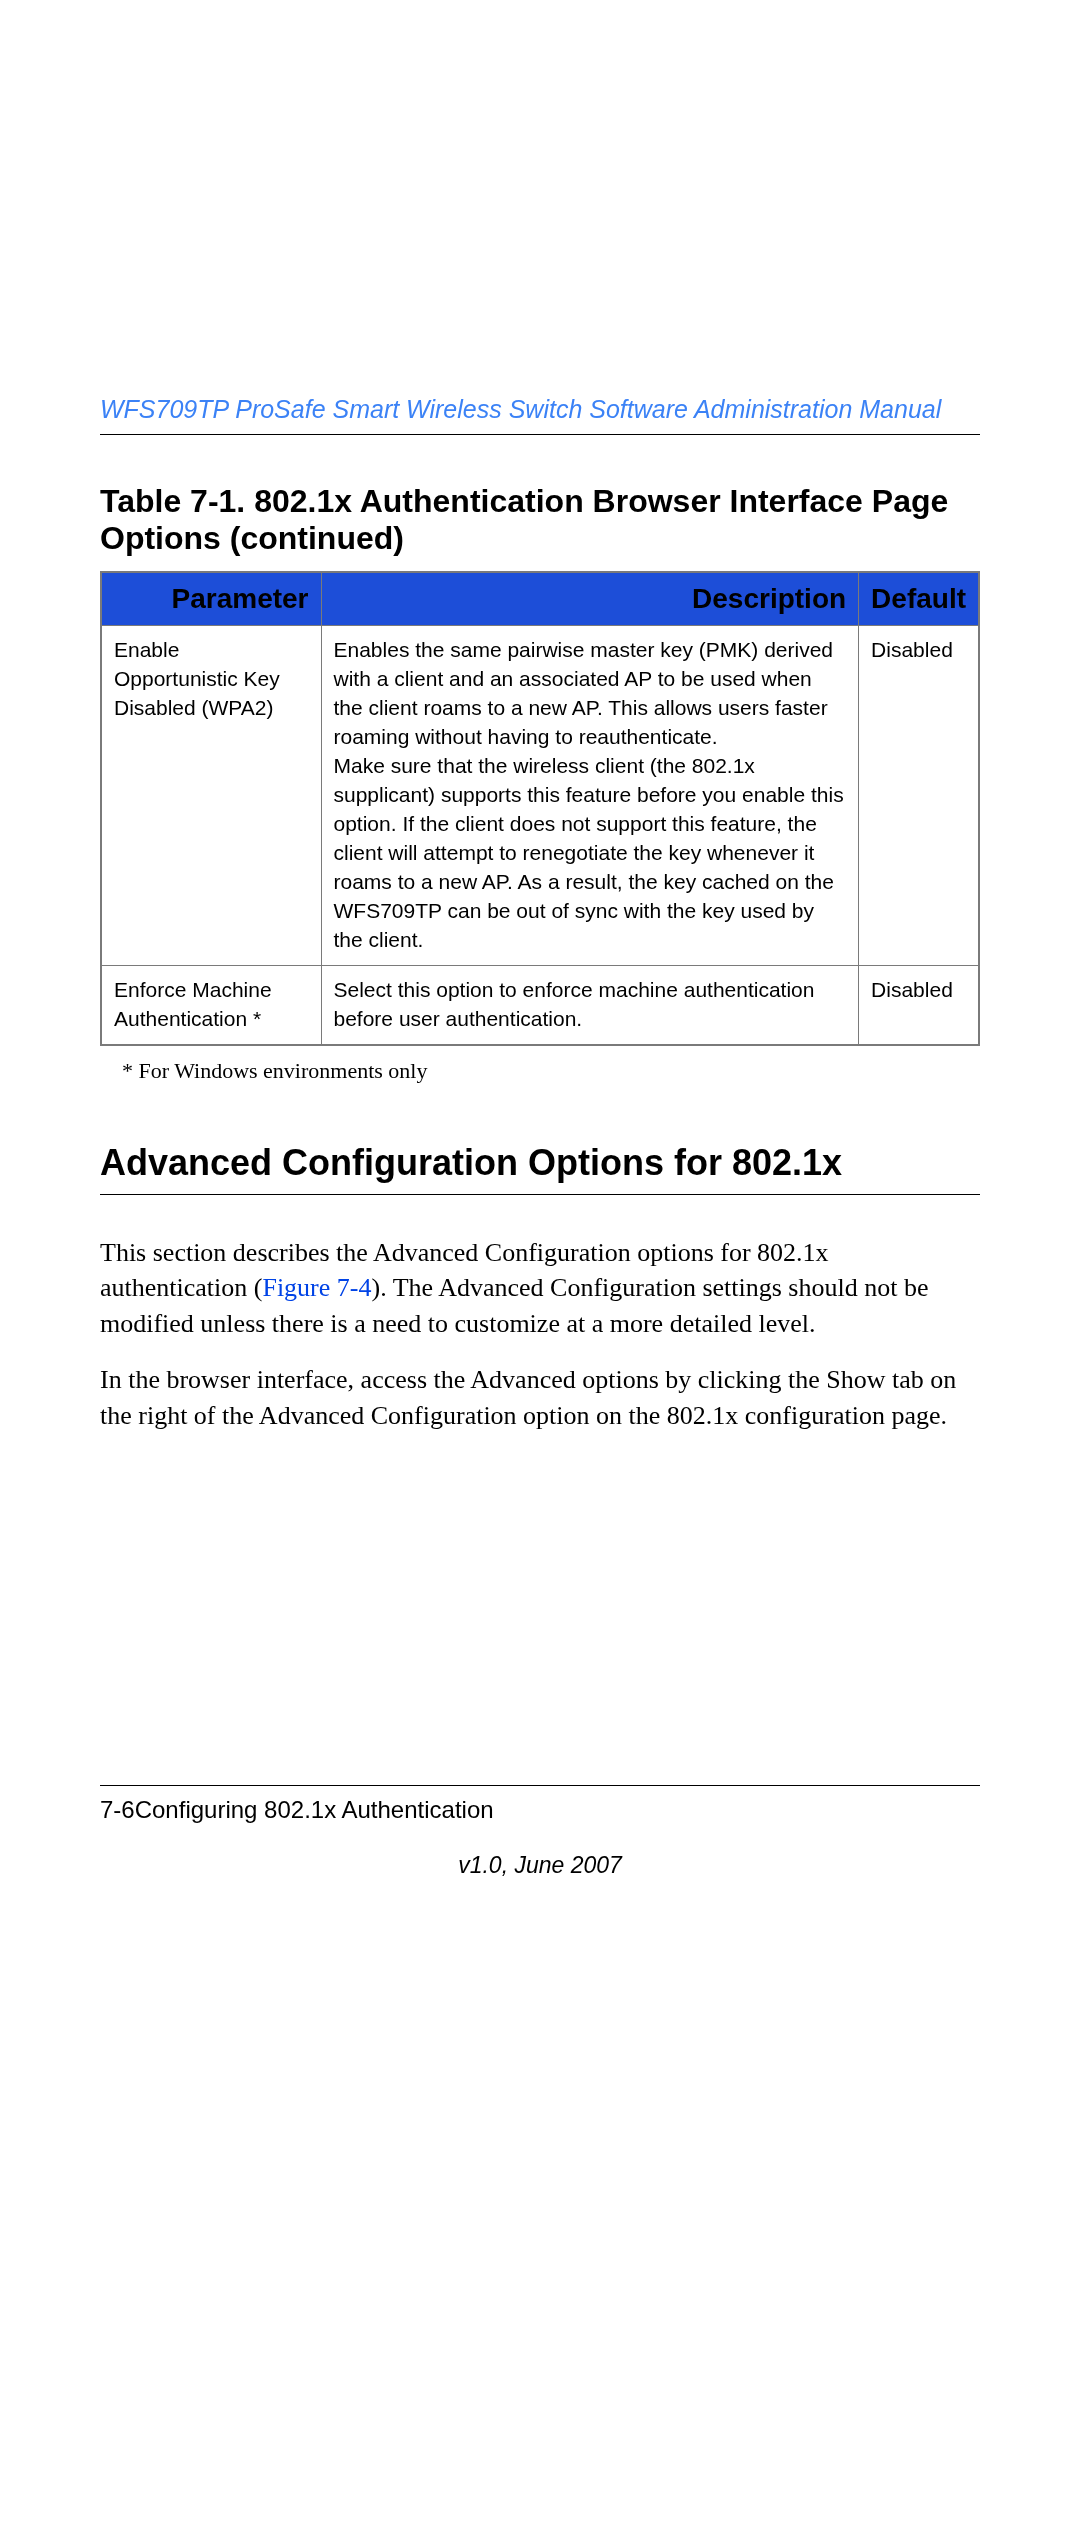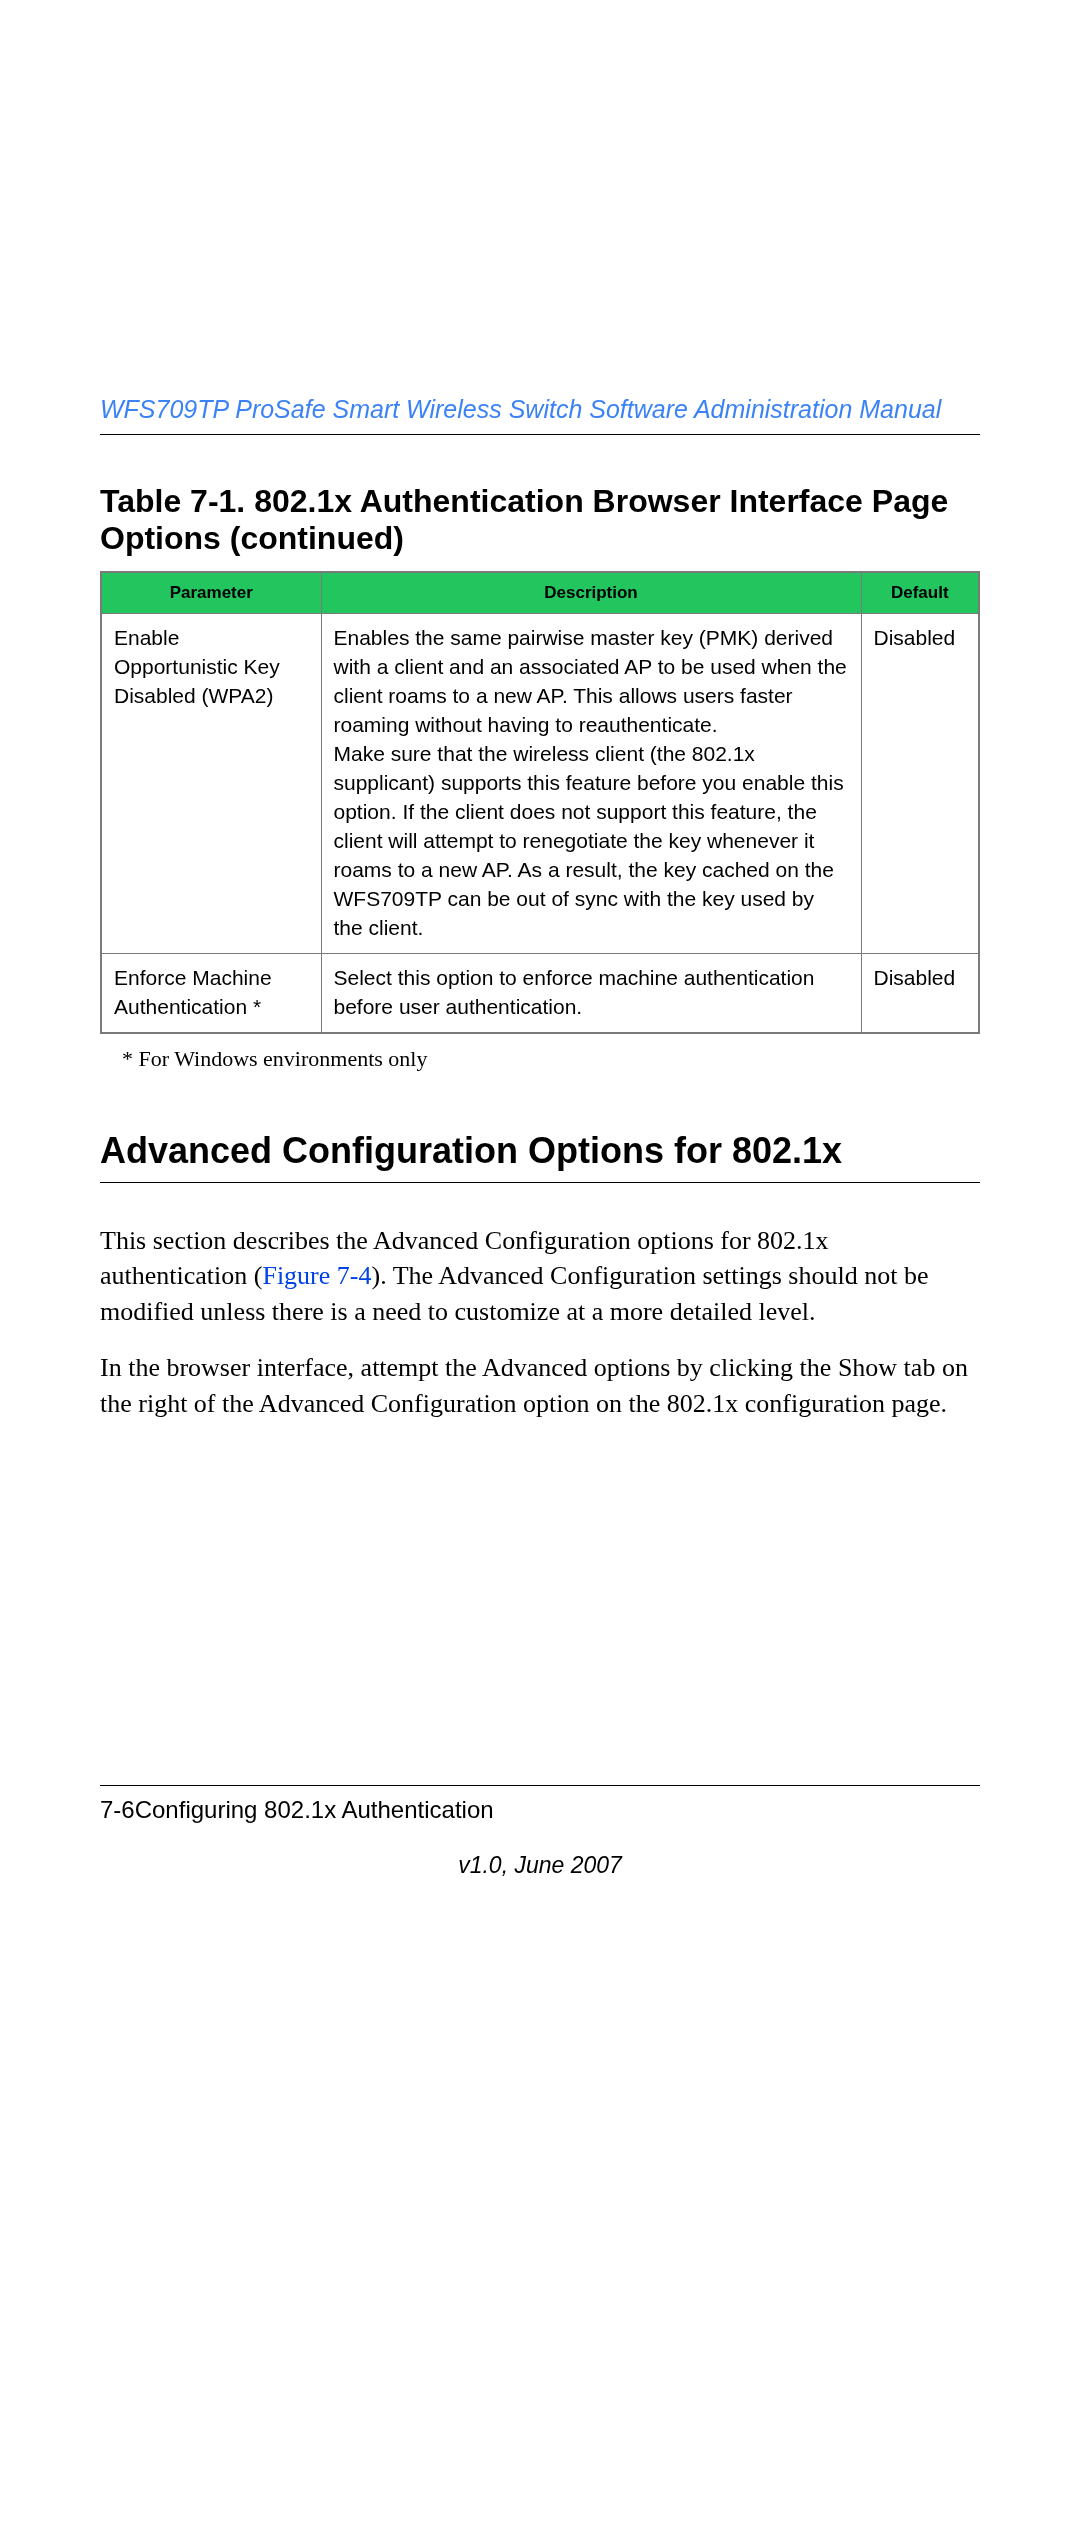--- a/index.html
+++ b/index.html
@@ -23,24 +23,24 @@
     font-size: 32px;
     color: #000;
     margin-bottom: 14px;
   }
   table.opts {
     width: 100%;
     border-collapse: collapse;
     border: 2px solid #7a7a7a;
   }
   table.opts th {
-    background: #22c55e;
-    text-align: center;
+    background: #1d4ed8;
+    text-align: right;
     font-weight: bold;
-    font-size: 17px;
+    font-size: 28px;
     padding: 10px 12px;
     border: 1.5px solid #7a7a7a;
     vertical-align: top;
   }
   table.opts td {
     font-size: 21px;
     line-height: 1.38;
     padding: 10px 12px;
     border: 1.5px solid #7a7a7a;
     vertical-align: top;
@@ -115,21 +115,21 @@
   </table>
 
   <div class="footnote">* For Windows environments only</div>
 
   <h2 class="section-heading">Advanced Configuration Options for 802.1x</h2>
 
   <p class="body">
     <span>This section describes the Advanced Configuration options for 802.1x authentication (</span><a href="#" class="figref">Figure 7-4</a><span>). The Advanced Configuration settings should not be modified unless there is a need to customize at a more detailed level.</span>
   </p>
 
-  <p class="body">In the browser interface, attempt the Advanced options by clicking the Show tab on the right of the Advanced Configuration option on the 802.1x configuration page.</p>
+  <p class="body">In the browser interface, access the Advanced options by clicking the Show tab on the right of the Advanced Configuration option on the 802.1x configuration page.</p>
 
 </div>
 
 <div class="footer-area">
   <div class="footer-rule">
     <span>7-6</span>
     <span>Configuring 802.1x Authentication</span>
   </div>
   <div class="version">v1.0, June 2007</div>
 </div>

